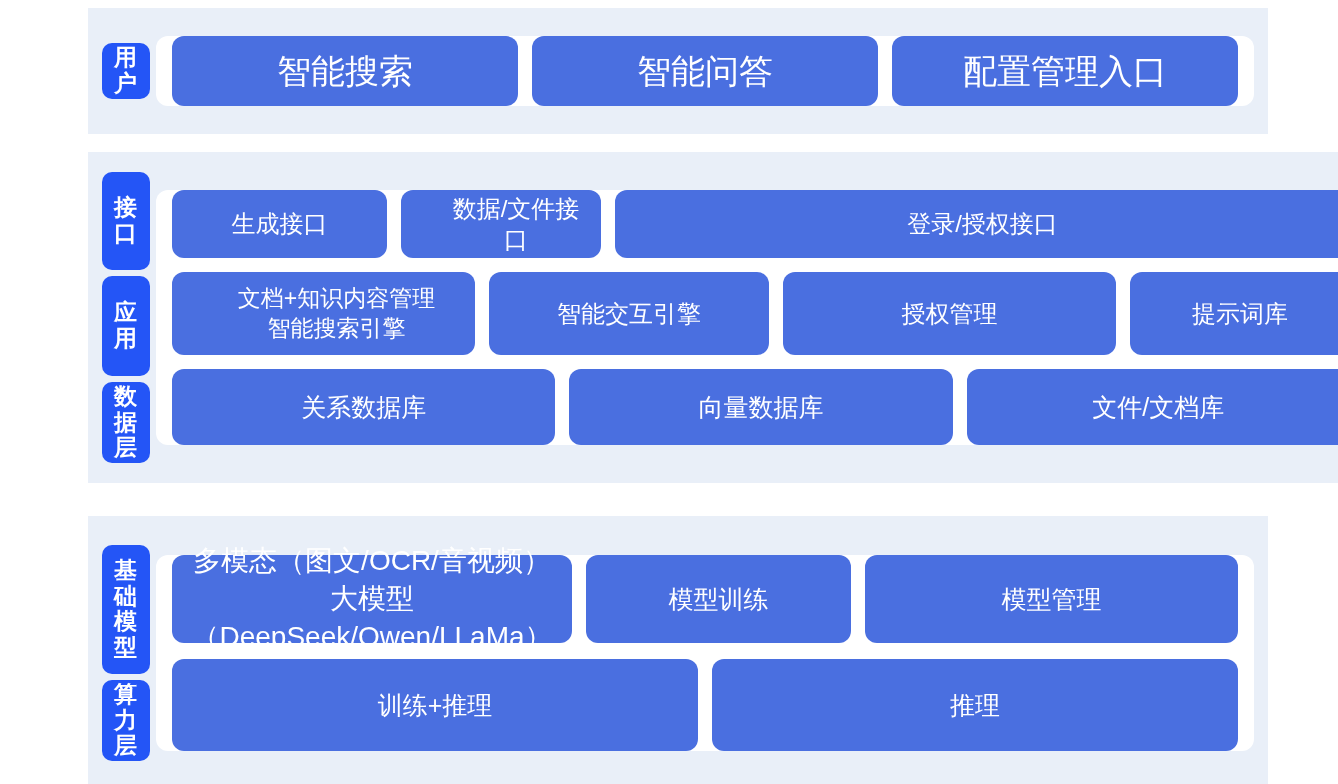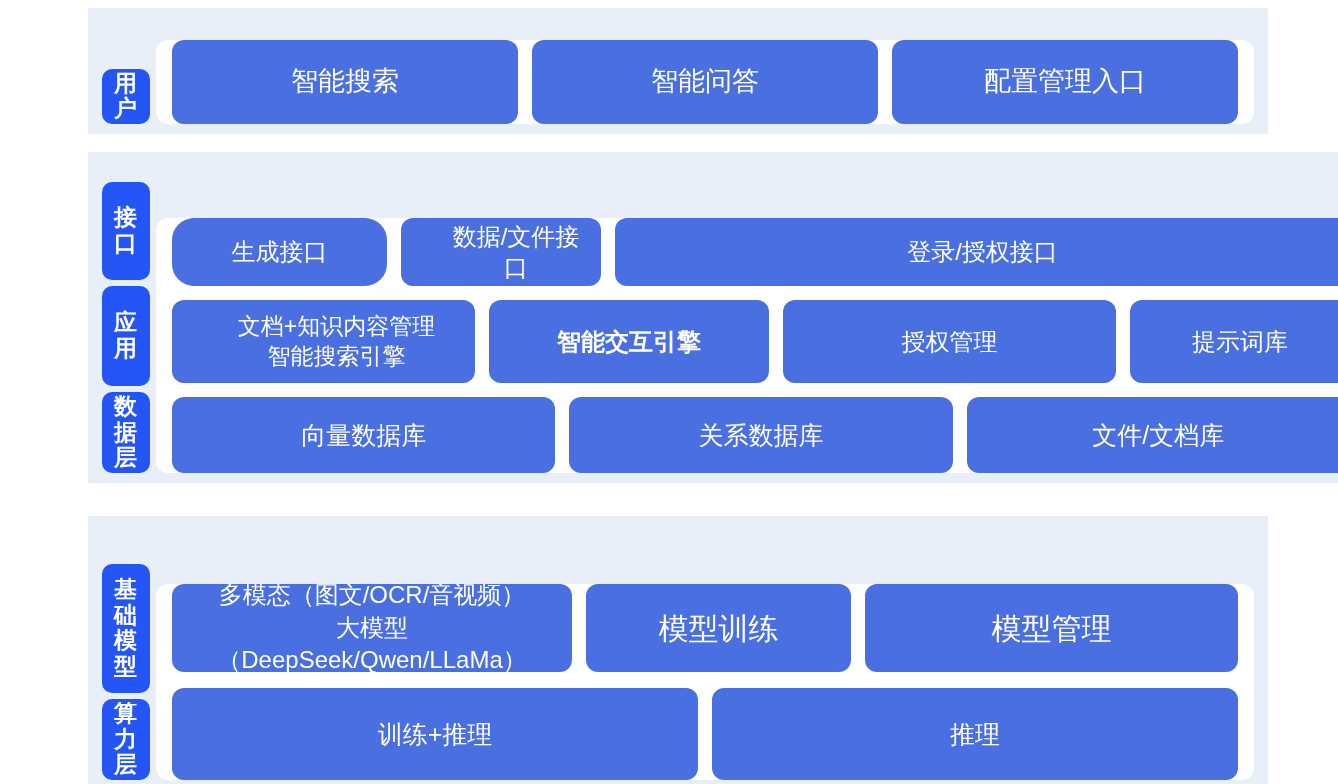--- a/index.html
+++ b/index.html
@@ -18,21 +18,21 @@
     width: 1338px;
     height: 784px;
     background: #ffffff;
   }
 
   
   .section {
     position: absolute;
     background: #e9eff8;
     display: flex;
-    align-items: flex-end;
+    align-items: center;
   }
   .section.sec-user   { left: 88px;  top: 8px;   width: 1180px; height: 126px; }
   .section.sec-middle { left: 88px;  top: 152px; width: 1292px; height: 331px; }
   .section.sec-base   { left: 88px;  top: 516px; width: 1180px; height: 274px; }
 
   
   .rail {
     position: relative;
     width: 62px;
     flex: 0 0 62px;
@@ -99,40 +99,40 @@
     align-items: center;
     justify-content: center;
     text-align: center;
     font-size: 25px;
     line-height: 1.3;
     padding: 6px 10px;
     box-sizing: border-box;
     white-space: pre-line;
   }
 
-  .row-user .box { height: 84px; flex: 1 1 0; font-size: 27px; }
+  .row-user .box { height: 70px; flex: 1 1 0; font-size: 34px; }
 
   .row-iface { }
   .row-iface .box { height: 68px; font-size: 24px; }
   .row-iface .b1 { flex: 0 0 200px; }
-  .row-iface .b2 { flex: 0 0 215px; border-radius: 22px; }
+  .row-iface .b2 { flex: 0 0 215px; }
   .row-iface .b3 { flex: 0 0 200px; padding-left: 40px; }
   .row-iface .b4 { flex: 0 0 160px; }
   .row-iface .b5 { flex: 1 1 auto; }
 
   .row-app .box { height: 83px; font-size: 24px; }
   .row-app .b1 { flex: 0 0 303px; font-size: 23px; padding-left: 36px; }
-  .row-app .b2 { flex: 0 0 280px; font-weight: bold; }
+  .row-app .b2 { flex: 0 0 280px; }
   .row-app .b3 { flex: 0 0 220px; }
   .row-app .b4 { flex: 1 1 auto; }
 
   .row-data .box { height: 76px; font-size: 25px; flex: 1 1 0; }
 
-  .row-model .box { height: 88px; font-size: 30px; }
-  .row-model .b1 { flex: 0 0 400px; font-size: 24px; line-height: 1.35; }
+  .row-model .box { height: 88px; font-size: 25px; }
+  .row-model .b1 { flex: 0 0 400px; font-size: 28px; line-height: 1.35; }
   .row-model .b2 { flex: 0 0 265px; }
   .row-model .b3 { flex: 1 1 auto; }
 
   .row-compute .box { height: 92px; font-size: 25px; flex: 1 1 0; }
 
   .sec-base .panel { gap: 16px; }
 </style>
 </head>
 <body>
 
@@ -172,22 +172,22 @@
         <div class="box b5">登录/授权接口</div>
       </div>
       <div class="row row-app">
         <div class="box b1">文档+知识内容管理
 智能搜索引擎</div>
         <div class="box b2">智能交互引擎</div>
         <div class="box b4">授权管理</div>
         <div class="box b3">提示词库</div>
       </div>
       <div class="row row-data">
+        <div class="box b1">关系数据库</div>
         <div class="box b2">向量数据库</div>
-        <div class="box b1">关系数据库</div>
         <div class="box b3">文件/文档库</div>
       </div>
     </div>
   </div>
 
   <div class="section sec-base">
     <div class="rail">
       <div class="rail-chip chip-model">
         <span>基础模型</span>
       </div>

